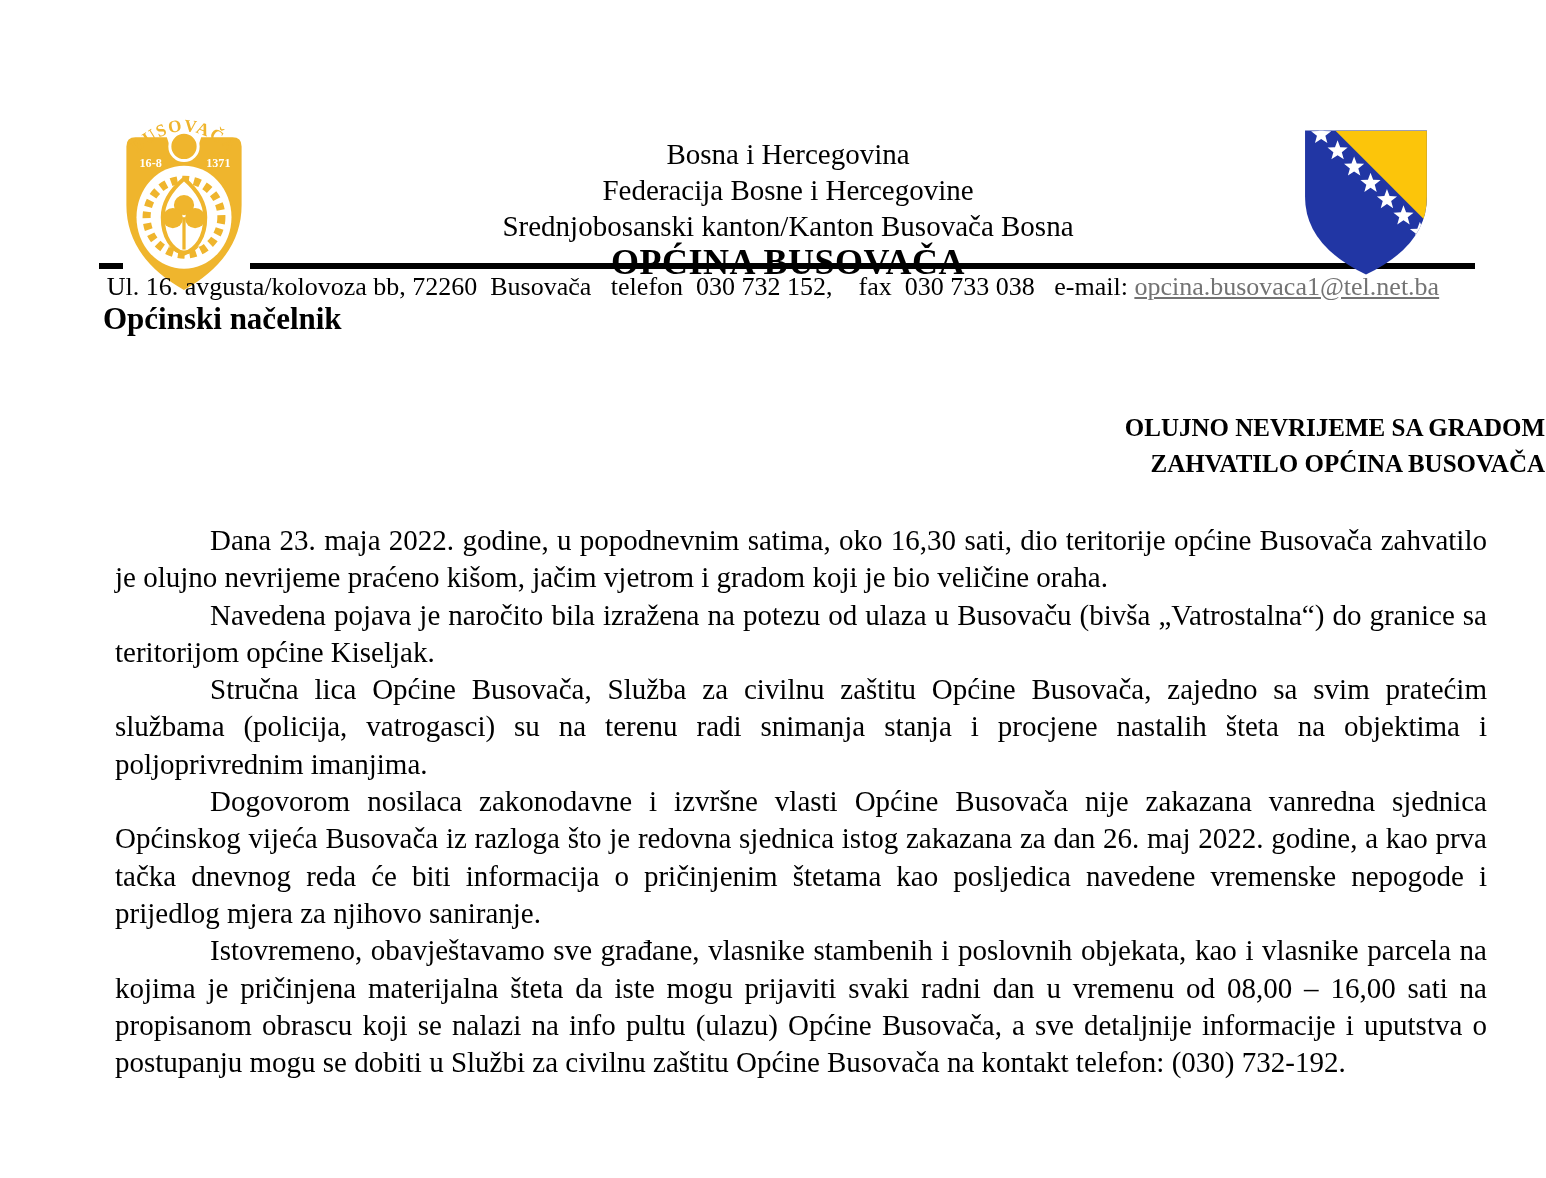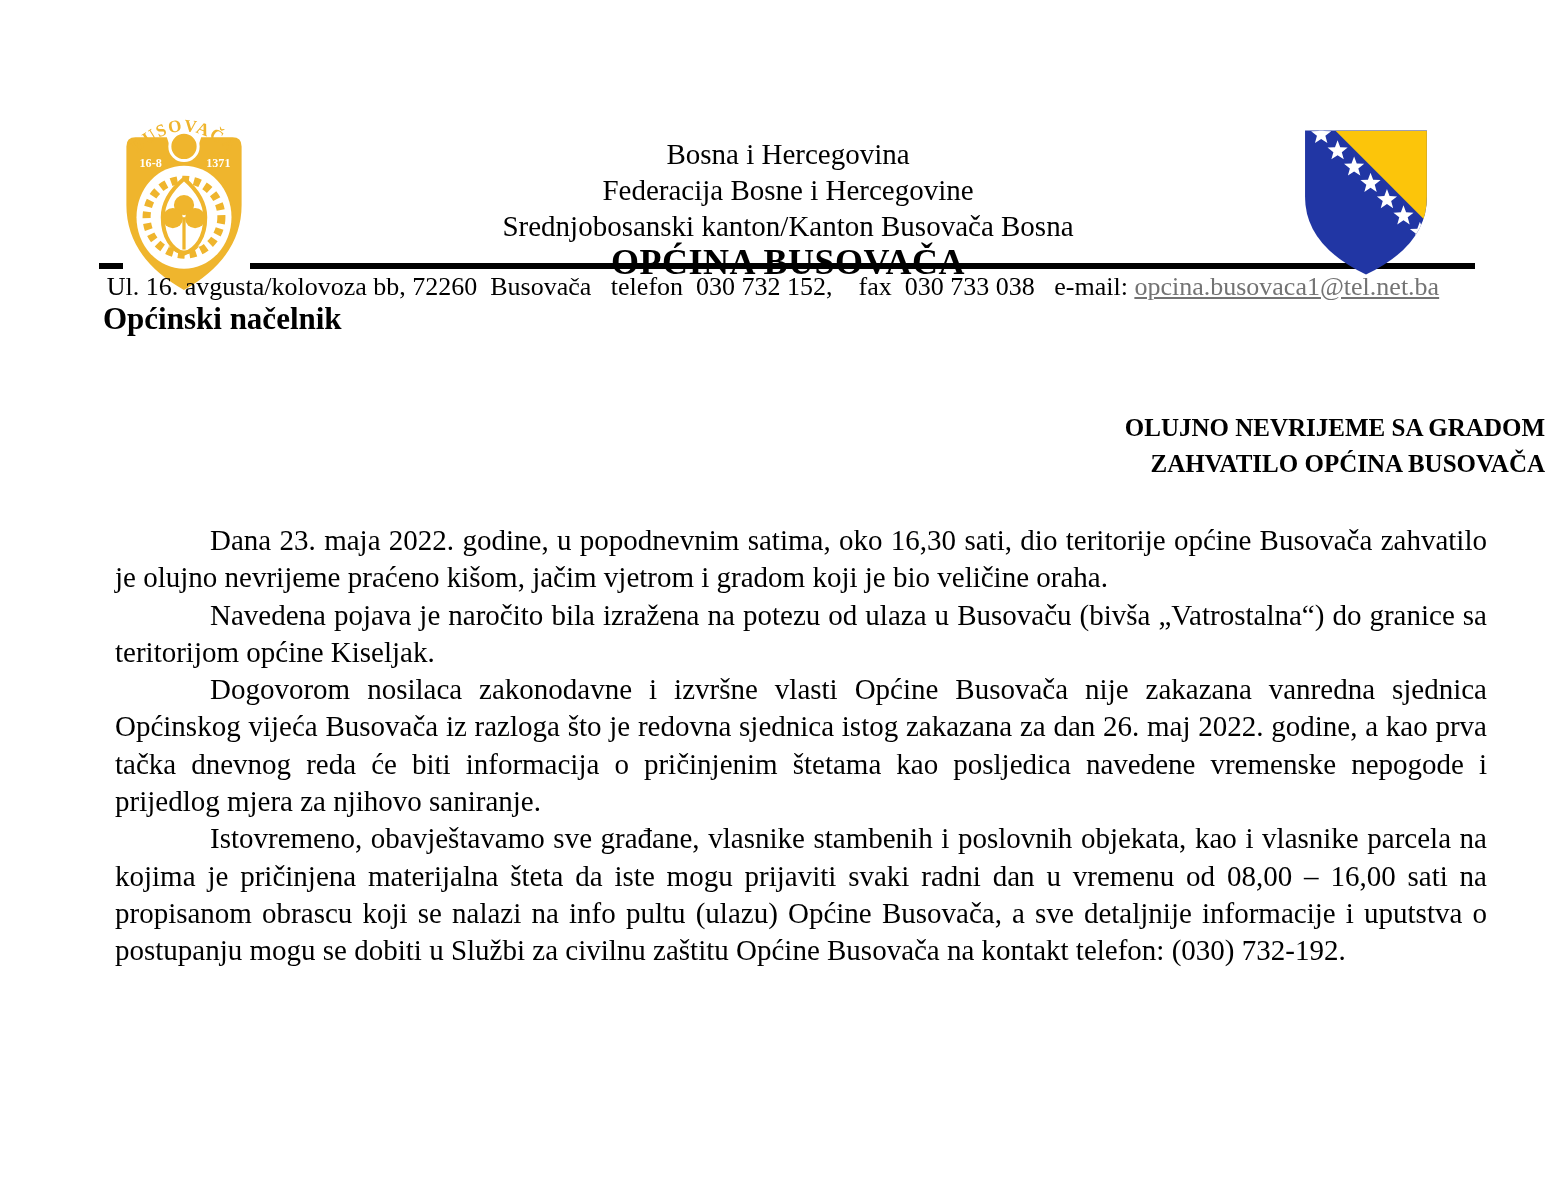--- a/index.html
+++ b/index.html
@@ -106,17 +106,18 @@
   <div class="office">Općinski načelnik</div>
 
   <div class="doc-title">
     <div>OLUJNO NEVRIJEME SA GRADOM</div>
     <div>ZAHVATILO OPĆINA BUSOVAČA</div>
   </div>
 
   <div class="body-text">
     <p>Dana 23. maja 2022. godine, u popodnevnim satima, oko 16,30 sati, dio teritorije općine Busovača zahvatilo je olujno nevrijeme praćeno kišom, jačim vjetrom i gradom koji je bio veličine oraha.</p>
     <p>Navedena pojava je naročito bila izražena na potezu od ulaza u Busovaču (bivša „Vatrostalna“) do granice sa teritorijom općine Kiseljak.</p>
+    <p>Stručna lica Općine Busovača, Služba za civilnu zaštitu Općine Busovača,  zajedno sa svim pratećim službama (policija, vatrogasci) su na terenu radi snimanja stanja i procjene nastalih šteta na objektima i poljoprivrednim imanjima.</p>
     <p>Dogovorom nosilaca zakonodavne i izvršne vlasti Općine Busovača nije zakazana vanredna sjednica Općinskog vijeća Busovača iz razloga što je redovna sjednica istog zakazana za dan 26. maj 2022. godine, a kao prva tačka dnevnog reda će biti informacija o pričinjenim štetama kao posljedica navedene vremenske nepogode i prijedlog mjera za njihovo saniranje.</p>
     <p>Istovremeno, obavještavamo sve građane, vlasnike stambenih i poslovnih objekata, kao i vlasnike parcela na kojima je pričinjena materijalna šteta da iste mogu prijaviti svaki radni dan u vremenu od 08,00 – 16,00 sati na propisanom obrascu koji se nalazi na info pultu (ulazu) Općine Busovača, a sve detaljnije informacije i uputstva o postupanju mogu se dobiti u Službi za civilnu zaštitu Općine Busovača na kontakt telefon: (030) 732-192.</p>
   </div>
 
 </div>
 
 </body></html>

